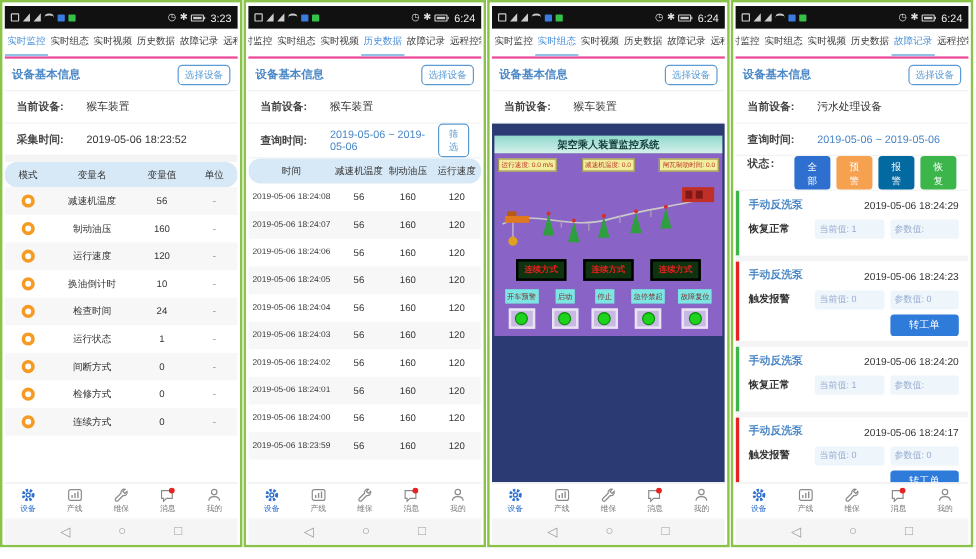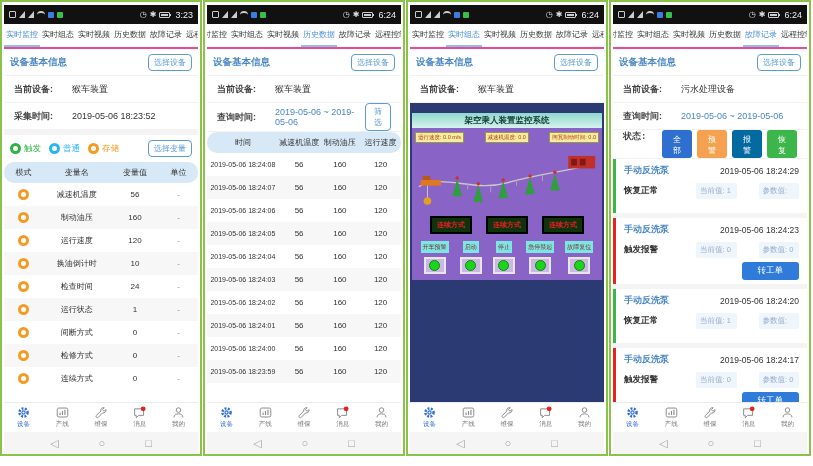--- a/index.html
+++ b/index.html
@@ -100,21 +100,21 @@
     flex-shrink:0; border-bottom:1px solid #f2f2f2;font-family:Liberation Mono, monospace; }
   .fbtn { border:0; border-radius:3px; color:#fff; font-size:8px; padding:3.5px 8px; font-family:inherit; }
   .fb-all { background:#2e6fd0; } .fb-warn { background:#f6a14f; }
   .fb-alarm { background:#0369a1; } .fb-rec { background:#3cb54a; }
   .cardgap { height:5px; background:#f4f4f4; flex-shrink:0; }
   .fcard { padding:5px 8px 4px 8px; border-left:3px solid #3cb54a; flex-shrink:0; background:#fff; }
   .fcard.alarm { border-left-color:#e62222; }
   .fc-top { display:flex; justify-content:space-between; align-items:center; }
   .fc-title { color:#4a87c6; font-size:9px; font-weight:bold; }
   .fc-time { color:#333; font-size:8.5px; }
-  .fc-mid { display:flex; align-items:center; margin-top:6px; gap:22px; }
+  .fc-mid { display:flex; align-items:center; margin-top:6px; gap:5px; }
   .fc-status { font-size:8.5px; color:#333; font-weight:bold; width:50px; flex-shrink:0; }
   .chip { background:#eef5fb; color:#97accf; font-size:7.5px; padding:3px 4px; border-radius:2px;
     width:64px; white-space:nowrap; overflow:hidden; }
   .fc-act { display:flex; justify-content:flex-end; margin-top:4px; }
   .wobtn { background:#2f7bd9; color:#fff; border:0; border-radius:3px; font-size:8.5px;
     padding:3px 16px; font-family:inherit; }
   .fc-pad { height:10px; }
 
   
   .bottomnav { height:30px; border-top:1px solid #ececec; display:flex; align-items:center;
@@ -166,35 +166,20 @@
         </div>
         <div class="info-row">
           <span class="lbl">当前设备:</span>
           <span class="val">猴车装置</span>
         </div>
         <div class="info-row">
           <span class="lbl">采集时间:</span>
           <span class="val">2019-05-06 18:23:52</span>
         </div>
         <div class="gap"></div>
-        <div class="legend-row">
-          <span class="radio">
-            <i class="ring g"></i>
-            <span class="rtxt g">触发</span>
-          </span>
-          <span class="radio">
-            <i class="ring c"></i>
-            <span class="rtxt c">普通</span>
-          </span>
-          <span class="radio">
-            <i class="ring o"></i>
-            <span class="rtxt o">存储</span>
-          </span>
-          <button class="obtn">选择变量</button>
-        </div>
         <div class="thead">
           <span class="c1">模式</span>
           <span class="c2">变量名</span>
           <span class="c3">变量值</span>
           <span class="c4">单位</span>
         </div>
         <div class="trow">
             <span class="c1">
               <i class="donut"></i>
             </span>

